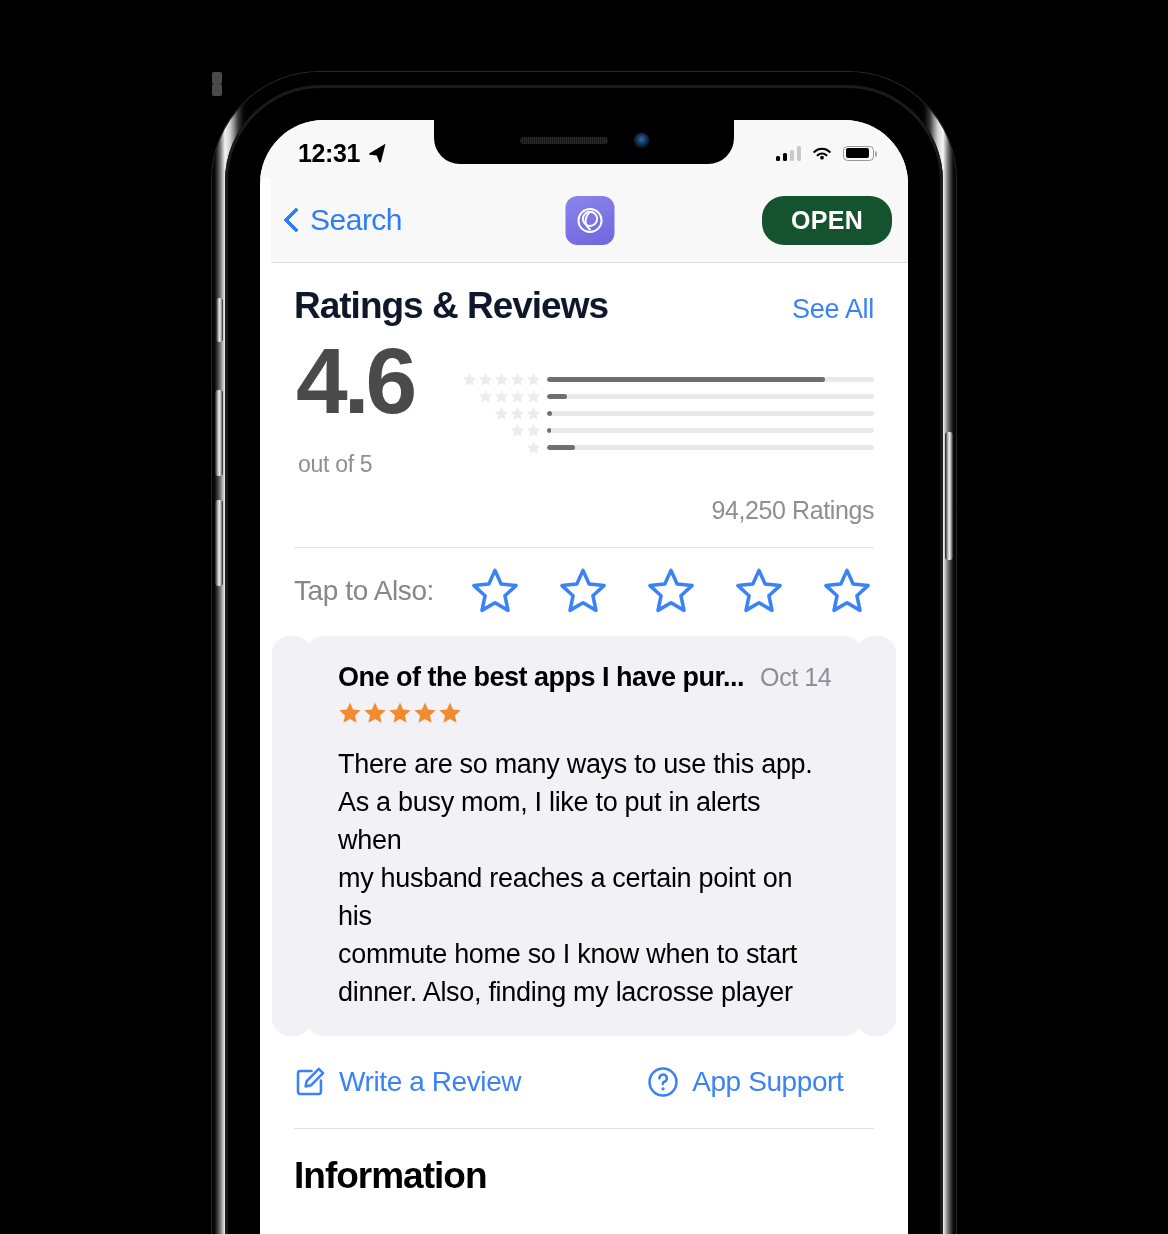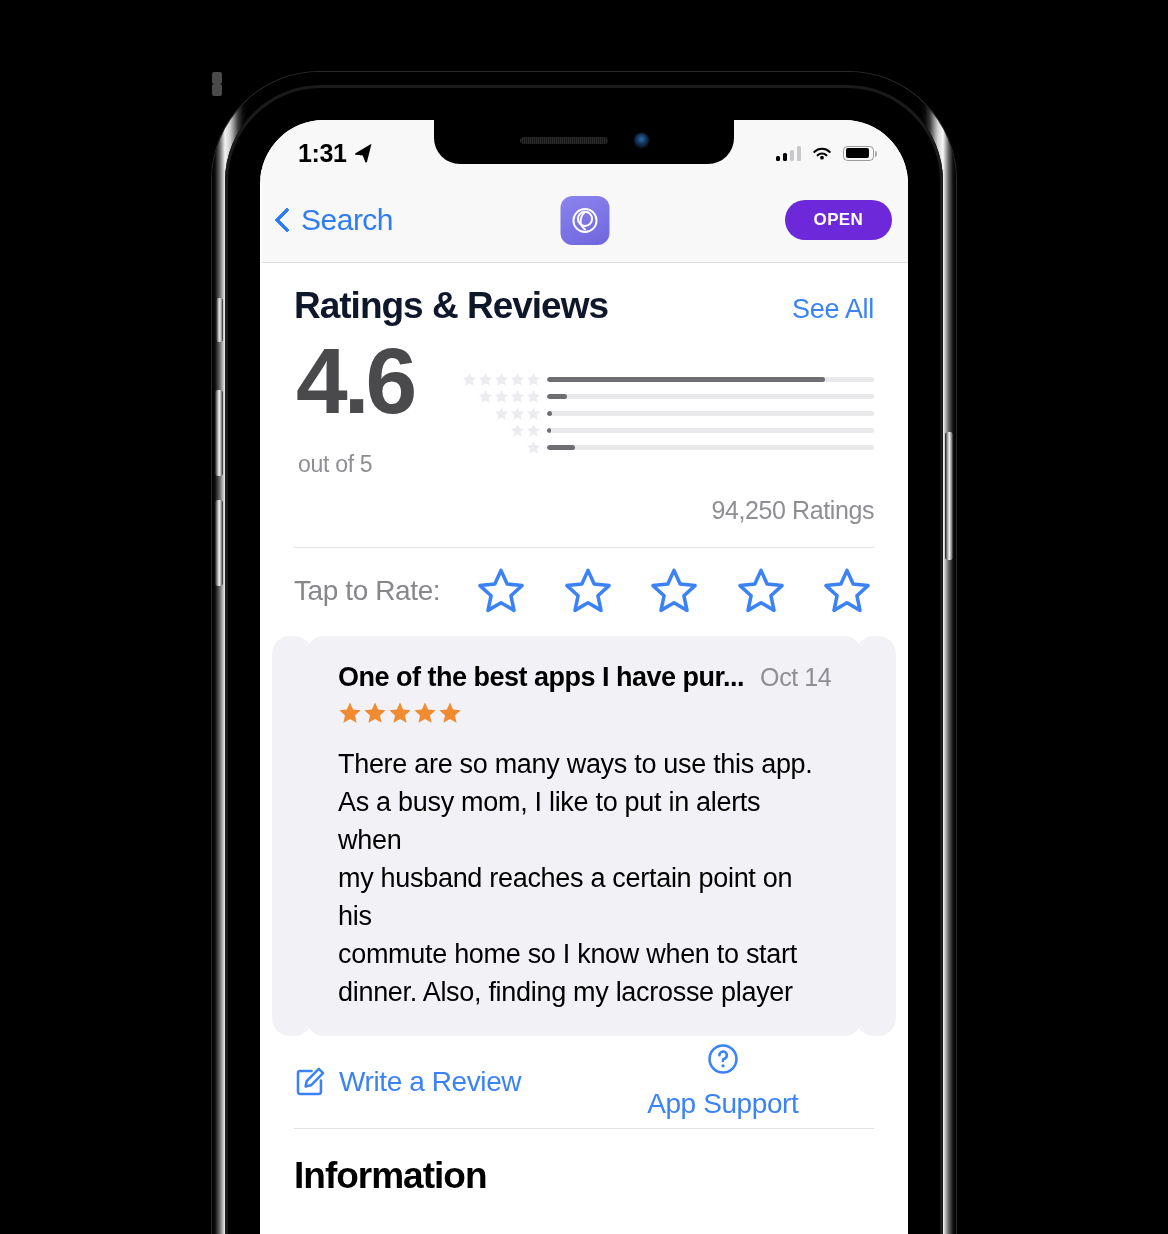--- a/index.html
+++ b/index.html
@@ -161,21 +161,21 @@
     width:2px; height:6px; border-radius:0 2px 2px 0;
     background: rgba(0,0,0,0.3);
   }
   .battery > span {
     display:block; height:100%; background:#000; border-radius:2px;
   }
 
   
   .navbar {
     position: absolute;
-    top: 58px; left: 2px; right: 0;
+    top: 58px; left: 11px; right: 0;
     height: 84px;
     background: #f8f8f8;
     border-bottom: 1px solid #dcdcdf;
     display: flex;
     align-items: center;
     z-index: 25;
   }
   .nav-back {
     display: flex;
     align-items: center;
@@ -199,23 +199,23 @@
     left: 50%;
     transform: translateX(-50%);
     width: 49px; height: 49px;
     border-radius: 12px;
     background: linear-gradient(160deg,#8b84ec 0%,#6f66de 100%);
     display: flex; align-items: center; justify-content: center;
   }
   .nav-open {
     position: absolute;
     right: 16px;
-    background: #6d28d9;
+    background: #14532d;
     color: #fff;
-    font-size: 17px;
+    font-size: 25px;
     font-weight: 700;
     letter-spacing: 0.3px;
     padding: 10px 29px;
     border-radius: 22px;
     border: none;
     cursor: pointer;
     font-family: "Liberation Sans", sans-serif;
   }
 
   
@@ -404,21 +404,21 @@
   }
   .act {
     display: flex;
     align-items: center;
     gap: 13px;
     color: #3b82f7;
     font-size: 28px;
     letter-spacing: -0.4px;
     cursor: pointer;
   }
-  .act-support { margin-left: 126px; flex-direction: column; }
+  .act-support { margin-left: 126px; }
   .act-ico { width: 32px; height: 32px; flex: none; }
 
   .divider2 { height:1px; background:#e2e2e5; }
 
   .info-title {
     font-size: 37px;
     font-weight: 700;
     letter-spacing: -1px;
     color: #000;
     margin-top: 26px;
@@ -440,21 +440,21 @@
 
     <div class="screen">
 
       <div class="notch">
         <div class="speaker"></div>
         <div class="camera"></div>
       </div>
 
       <div class="statusbar">
         <div class="sb-time">
-          <span>1:31</span>
+          <span>12:31</span>
           <svg width="22" height="22" viewBox="0 0 24 24">
             <path d="M21.5 3.2 2.8 10.9c-.9.4-.8 1.7.2 1.9l7.3 1.7 1.7 7.3c.2 1 1.5 1.1 1.9.2L21.5 3.2z" fill="#000" transform="rotate(-8 12 12)"></path>
           </svg>
         </div>
         <div class="sb-right">
           <div class="bars">
             <i class="on"></i>
               <i class="on"></i>
               <i></i>
               <i></i>
@@ -585,21 +585,21 @@
                 </div>
               </div>
             </div>
           </div>
 
           <div class="ratings-count">94,250 Ratings</div>
 
           <div class="divider"></div>
 
           <div class="tap-row">
-            <div class="tap-label">Tap to Rate:</div>
+            <div class="tap-label">Tap to Also:</div>
             <div class="tap-stars">
               <svg class="tap-star" viewBox="0 0 24 24">
                   <path d="M12 2.1l2.95 6.55 7.15.75-5.35 4.85 1.5 7.05L12 17.6 5.75 21.3l1.5-7.05L1.9 9.4l7.15-.75z" fill="none" stroke="#3b82f7" stroke-width="1.7" stroke-linejoin="round"></path>
                 </svg>
               <svg class="tap-star" viewBox="0 0 24 24">
                   <path d="M12 2.1l2.95 6.55 7.15.75-5.35 4.85 1.5 7.05L12 17.6 5.75 21.3l1.5-7.05L1.9 9.4l7.15-.75z" fill="none" stroke="#3b82f7" stroke-width="1.7" stroke-linejoin="round"></path>
                 </svg>
               <svg class="tap-star" viewBox="0 0 24 24">
                   <path d="M12 2.1l2.95 6.55 7.15.75-5.35 4.85 1.5 7.05L12 17.6 5.75 21.3l1.5-7.05L1.9 9.4l7.15-.75z" fill="none" stroke="#3b82f7" stroke-width="1.7" stroke-linejoin="round"></path>
                 </svg>

